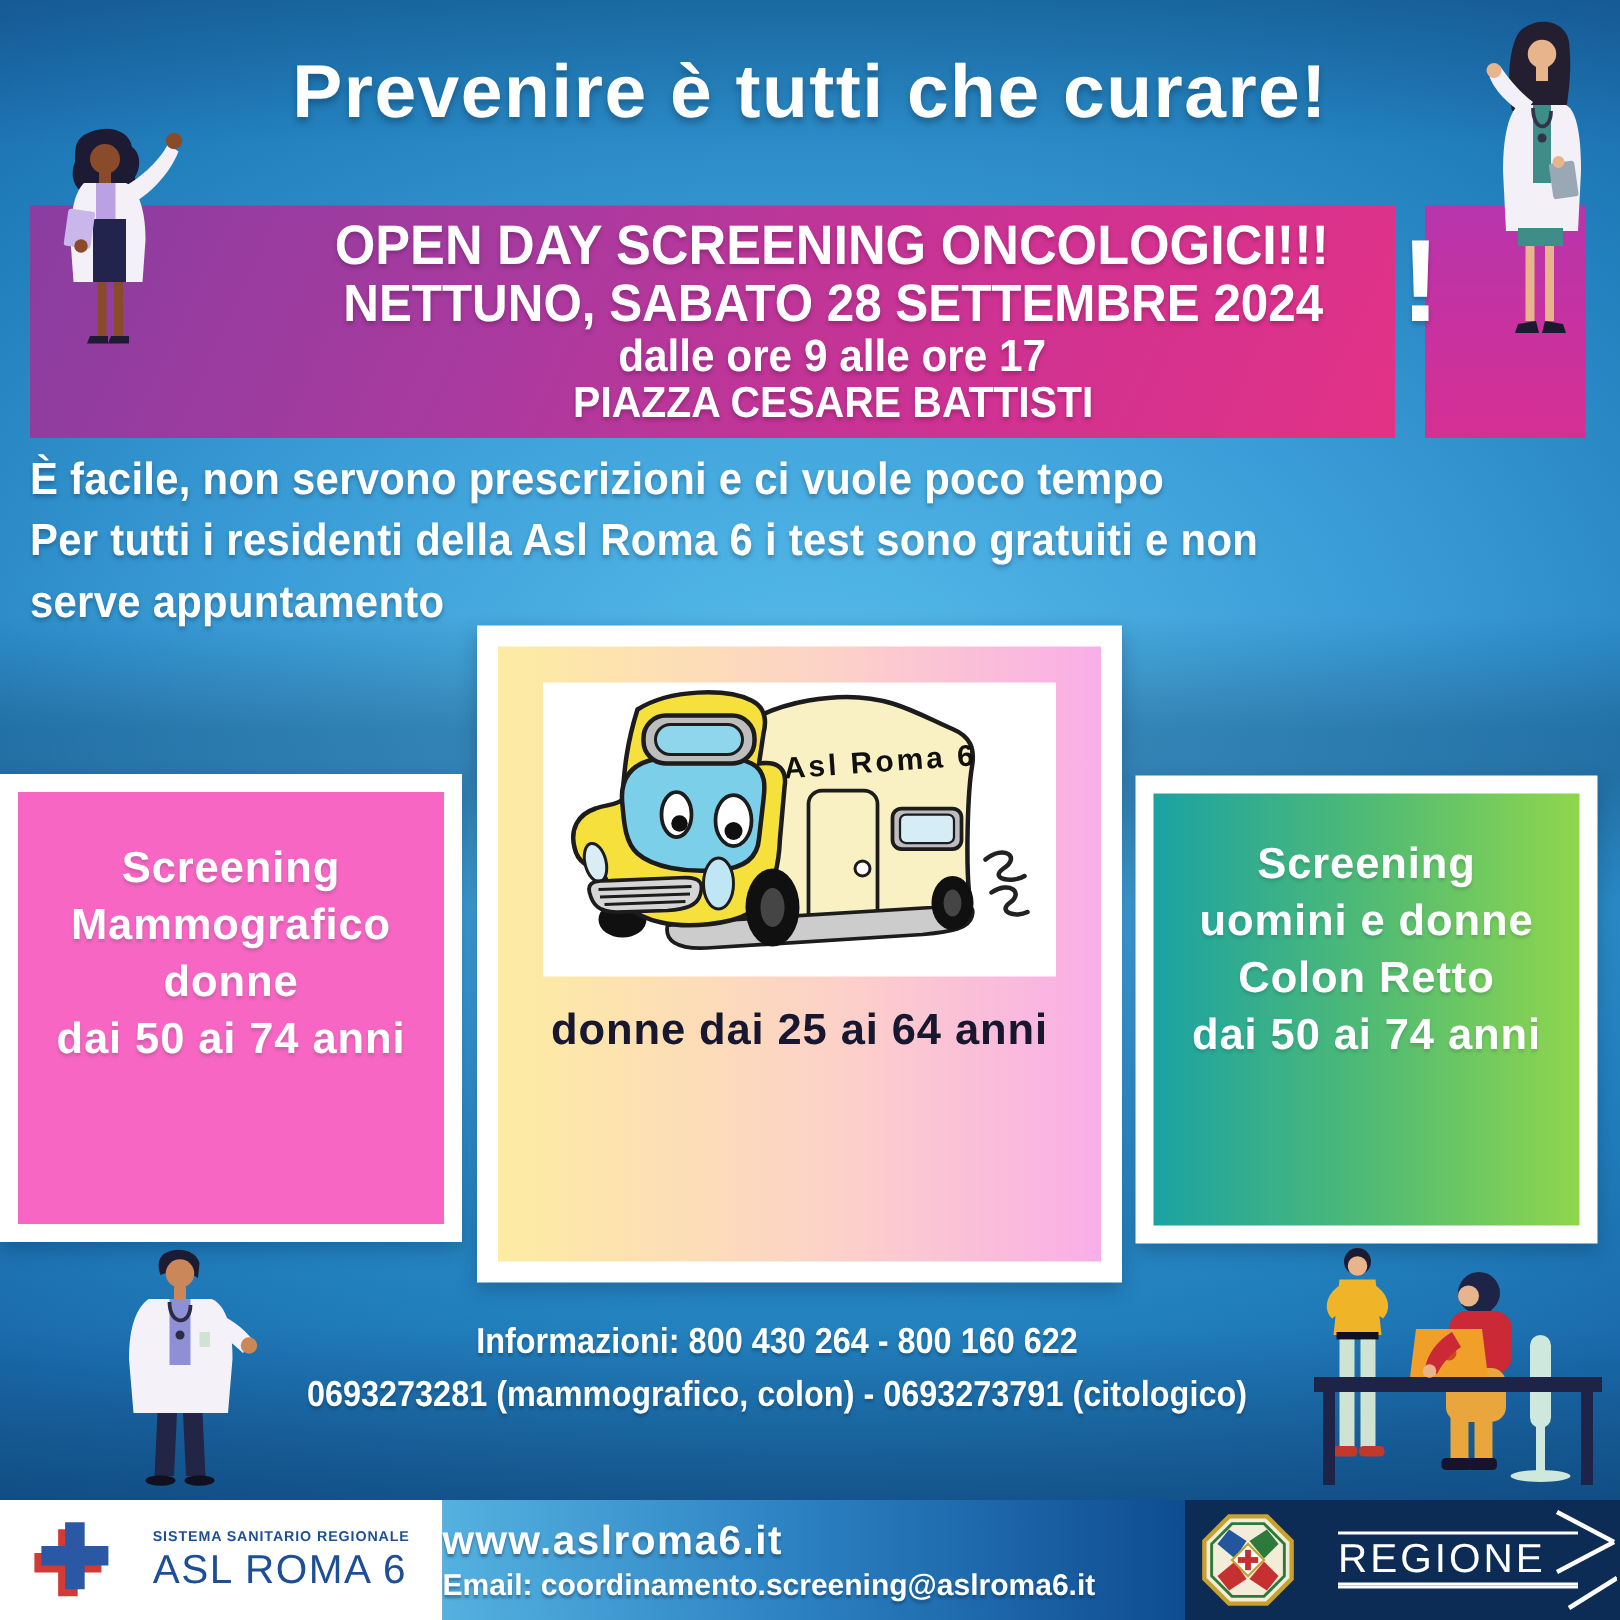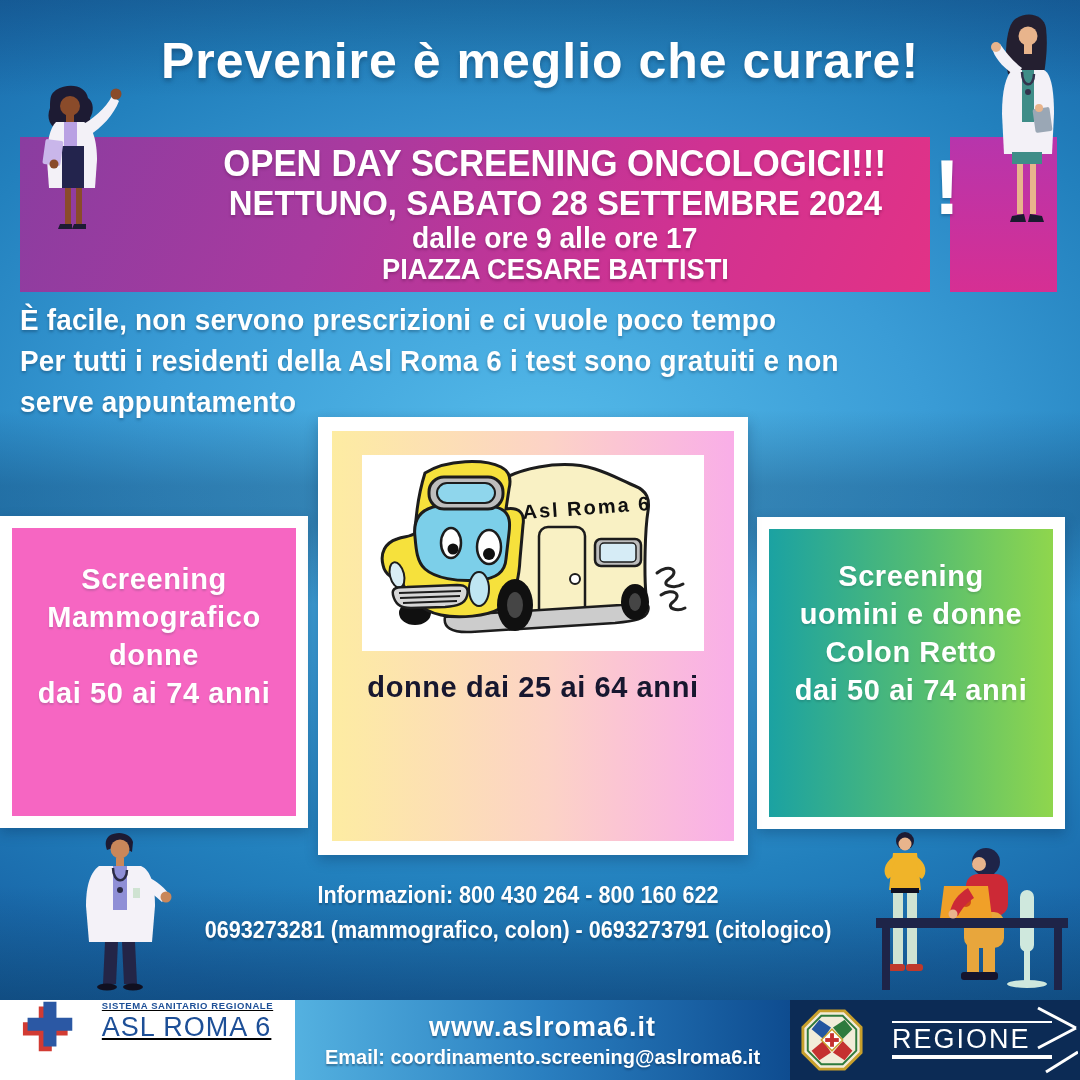--- a/index.html
+++ b/index.html
@@ -48,39 +48,39 @@
   .info { position:absolute; left:0; top:877px; width:1036px; text-align:center; }
   .info-line { color:#fff; font-weight:bold; font-size:24px; line-height:35px; transform:scaleX(.9); white-space:nowrap; text-shadow:0 2px 2px rgba(10,40,70,.35); }
 
   .illus { position:absolute; }
   .illus-doc-left  { left:20px;  top:82px;  width:114px; height:152px; }
   .illus-doc-right { left:984px; top:12px;  width:88px;  height:218px; }
   .illus-doc-male  { left:55px;  top:832px; width:132px; height:160px; }
   .illus-desk      { left:866px; top:828px; width:214px; height:170px; }
 
   .footer { position:absolute; left:0; top:1000px; width:1080px; height:80px; display:flex; }
-  .asl-box { width:295px; background:#ffffff; display:flex; align-items:flex-start; justify-content:center; gap:26px;text-decoration:underline; }
+  .asl-box { width:295px; background:#ffffff; display:flex; align-items:center; justify-content:center; gap:26px; }
   .asl-texts { display:flex; flex-direction:column; }
   .asl-small { font-size:9.5px; letter-spacing:.6px; color:#1d4f97; font-weight:bold; }
   .asl-big { font-size:27px; color:#1d4f97; letter-spacing:1px; margin-top:1px; }
-  .footer-mid { flex:1; background:linear-gradient(90deg,#54b1e0 0%,#2a7fc0 50%,#0e4c90 100%); display:flex; flex-direction:column; align-items:center; justify-content:center; }
+  .footer-mid { flex:1; background:linear-gradient(90deg,#54b1e0 0%,#2a7fc0 50%,#0e4c90 100%); display:flex; flex-direction:column; justify-content:center; }
   .footer-www { color:#fff; font-weight:bold; font-size:27px; letter-spacing:1px; text-shadow:0 2px 2px rgba(5,30,60,.4); }
   .footer-email { color:#fff; font-weight:bold; font-size:20px; margin-top:3px; text-shadow:0 2px 2px rgba(5,30,60,.4); }
   .lazio-box { width:290px; background:#0c2b55; display:flex; align-items:center; justify-content:flex-start; gap:28px; padding-left:10px; box-sizing:border-box; position:relative; }
   .rl-lines { display:flex; flex-direction:column; width:160px; }
   .rl-rule { height:2px; background:#fff; width:100%; }
   .rl-word { color:#fff; font-size:27px; letter-spacing:2px; line-height:30px; padding:1px 0; }
   .lazio-chevrons { position:absolute; right:2px; top:6px; }
 </style>
 </head>
 <body>
 
 <div class="poster">
 
-  <div class="title">Prevenire è meglio che curare!</div>
+  <div class="title">Prevenire è tutti che curare!</div>
 
   <div class="banner">
     <div class="banner-line bl1">OPEN DAY SCREENING ONCOLOGICI!!!</div>
     <div class="banner-line bl2">NETTUNO, SABATO 28 SETTEMBRE 2024</div>
     <div class="banner-line bl3">dalle ore 9 alle ore 17</div>
     <div class="banner-line bl4">PIAZZA CESARE BATTISTI</div>
   </div>
   <div class="banner-block"></div>
   <div class="decor-exclamation">!</div>
 

